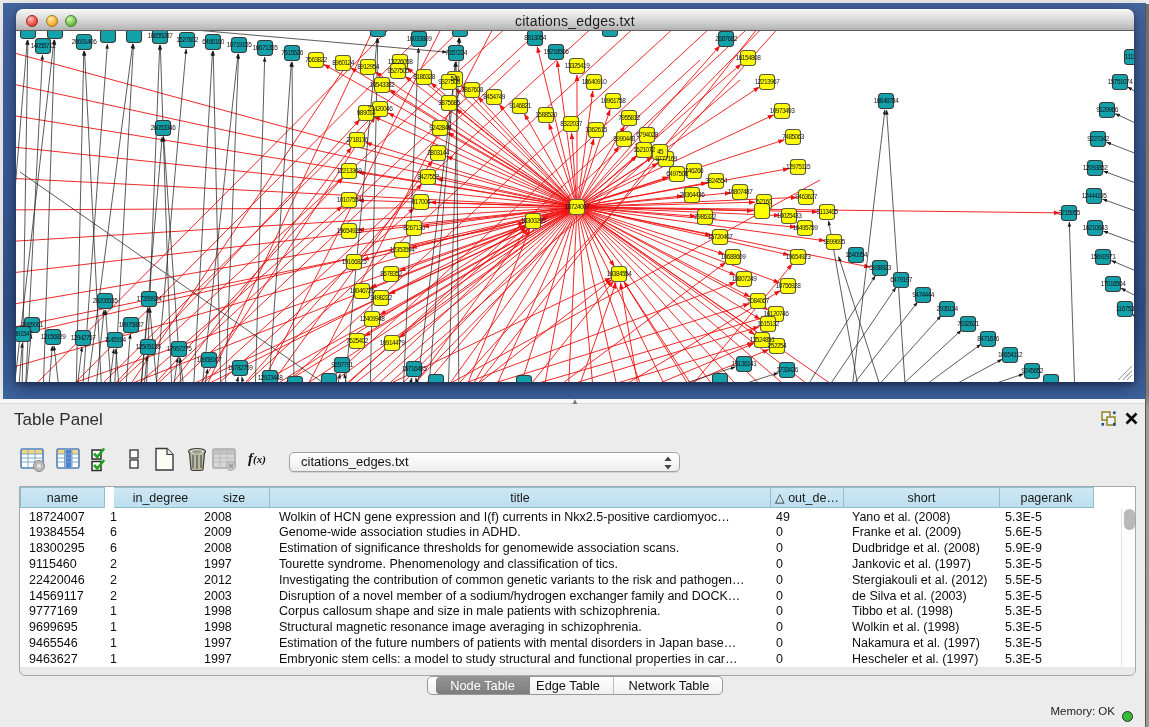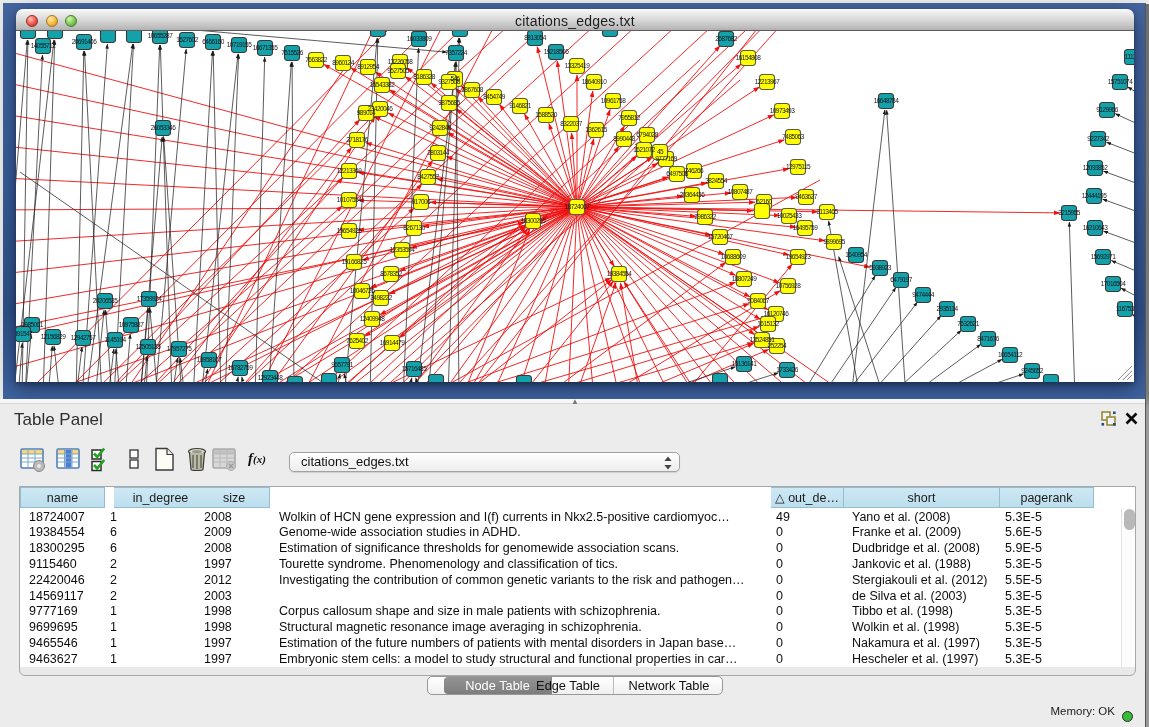--- a/index.html
+++ b/index.html
@@ -28,21 +28,21 @@
 #thead{position:absolute;left:0;top:0;width:1116px;height:22px;background:#fff}
 .hcell{position:absolute;top:0;height:21px;background:linear-gradient(180deg,#cfe8f4,#bcdeee);border:1px solid #93bed2;border-left:none;font-size:12.5px;color:#1a1a1a;text-align:center;line-height:20px}
 .hcell:first-child{border-left:1px solid #93bed2}
 #tbody{position:absolute;left:0;top:0px;width:1116px;height:180px;background:#fff}
 .trow{position:absolute;left:0;width:1116px;height:15.8px;font-size:12.5px;color:#0d0d0d}
 .trow span{position:absolute;top:0.5px;white-space:nowrap;line-height:15.5px}
 #sbar{position:absolute;left:1101px;top:22px;width:15px;height:158px;background:#fcfcfc;border-left:1px solid #e3e3e3}
 #sthumb{position:absolute;left:2px;top:0px;width:11px;height:21px;border-radius:5.5px;background:#b9b9b9}
 #tabs{position:absolute;left:427px;top:676px;width:296px;height:18.5px;border:1px solid #989898;border-radius:5px;background:linear-gradient(180deg,#fff,#f0f0f0);z-index:30;font-size:12.8px}
 #tabs .seg{position:absolute;top:0;height:100%;text-align:center;color:#111;line-height:17px}
-#seg1{left:16px;width:108px;background:linear-gradient(180deg,#939393,#7d7d7d);color:#fff !important;border-radius:4px 0 0 4px;border-right:1px solid #888}
+#seg1{left:8px;width:94px;background:linear-gradient(180deg,#939393,#7d7d7d);color:#fff !important;border-radius:4px 0 0 4px;border-right:1px solid #888}
 #seg2{left:95px;width:91px;border-right:1px solid #bbb}
 #seg3{left:187px;width:108px}
 #mem{position:absolute;left:0;top:705px;width:1115px;text-align:right;font-size:11.5px;color:#1c1c1c}
 #memdot{position:absolute;left:1122px;top:711px;width:11px;height:11px;border-radius:50%;background:#35bb38;border:1px solid #2b2b2b}
 svg text{font-weight:400}
 </style></head>
 <body>
 <div id="desk">
     <div id="blue"></div>
  <div id="win">
@@ -675,44 +675,45 @@
         <span style="left:832px">Franke et al. (2009)</span>
         <span style="left:985px">5.6E-5</span>
       </div>
       <div class="trow" style="top:53.6px">
         <span style="left:9px">18300295</span>
         <span style="left:90px">6</span>
         <span style="left:184px">2008</span>
         <span style="left:259px">Estimation of significance thresholds for genomewide association scans.</span>
         <span style="left:756px">0</span>
         <span style="left:832px">Dudbridge et al. (2008)</span>
-        <span style="left:985px">5.9E-5</span>
+        <span style="left:985px">5.9E-9</span>
       </div>
       <div class="trow" style="top:69.4px">
         <span style="left:9px">9115460</span>
         <span style="left:90px">2</span>
         <span style="left:184px">1997</span>
         <span style="left:259px">Tourette syndrome. Phenomenology and classification of tics.</span>
         <span style="left:756px">0</span>
-        <span style="left:832px">Jankovic et al. (1988)</span>
+        <span style="left:832px">Jankovic et al. (1997)</span>
         <span style="left:985px">5.3E-5</span>
       </div>
       <div class="trow" style="top:85.2px">
         <span style="left:9px">22420046</span>
         <span style="left:90px">2</span>
         <span style="left:184px">2012</span>
         <span style="left:259px">Investigating the contribution of common genetic variants to the risk and pathogen…</span>
         <span style="left:756px">0</span>
         <span style="left:832px">Stergiakouli et al. (2012)</span>
         <span style="left:985px">5.5E-5</span>
       </div>
       <div class="trow" style="top:101.0px">
         <span style="left:9px">14569117</span>
         <span style="left:90px">2</span>
         <span style="left:184px">2003</span>
+        <span style="left:259px">Disruption of a novel member of a sodium/hydrogen exchanger family and DOCK…</span>
         <span style="left:756px">0</span>
         <span style="left:832px">de Silva et al. (2003)</span>
         <span style="left:985px">5.3E-5</span>
       </div>
       <div class="trow" style="top:116.8px">
         <span style="left:9px">9777169</span>
         <span style="left:90px">1</span>
         <span style="left:184px">1998</span>
         <span style="left:259px">Corpus callosum shape and size in male patients with schizophrenia.</span>
         <span style="left:756px">0</span>
@@ -744,20 +745,21 @@
         <span style="left:259px">Embryonic stem cells: a model to study structural and functional properties in car…</span>
         <span style="left:756px">0</span>
         <span style="left:832px">Hescheler et al. (1997)</span>
         <span style="left:985px">5.3E-5</span>
       </div>
     </div>
   <div id="thead">
       <div class="hcell" style="left:0px;width:85px">name</div>
       <div class="hcell" style="left:94px;width:94px">in_degree</div>
       <div class="hcell" style="left:179px;width:71px">size</div>
+      <div class="hcell" style="left:250px;width:501px">title</div>
       <div class="hcell" style="left:751px;width:73px">△ out_de…</div>
       <div class="hcell" style="left:824px;width:156px">short</div>
       <div class="hcell" style="left:980px;width:94px">pagerank</div>
     </div>
   <div id="sbar">
       <div id="sthumb"></div>
     </div>
 </div>
 <div id="tabs">
   <div class="seg" id="seg1">Node Table</div>

